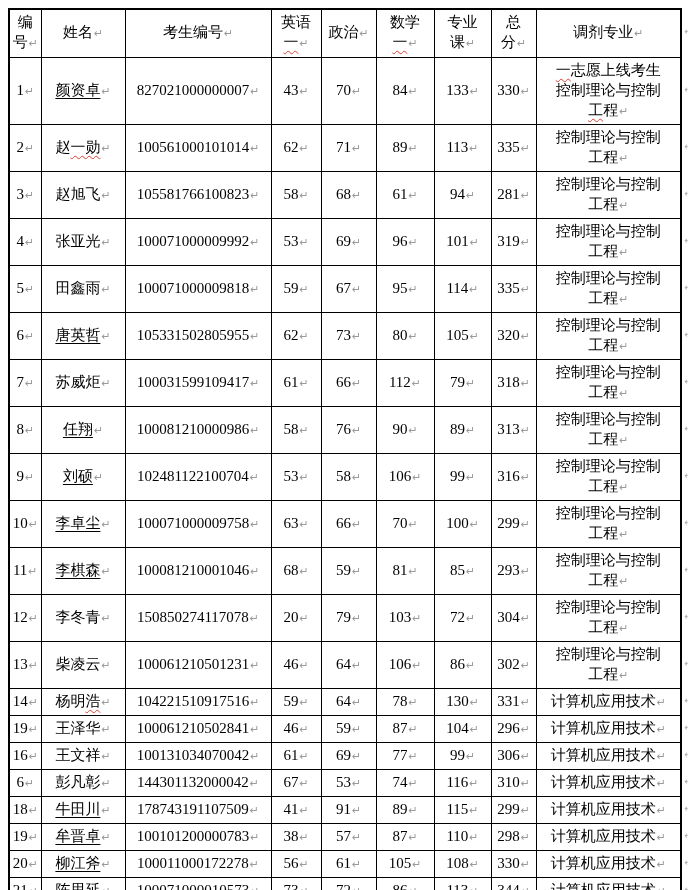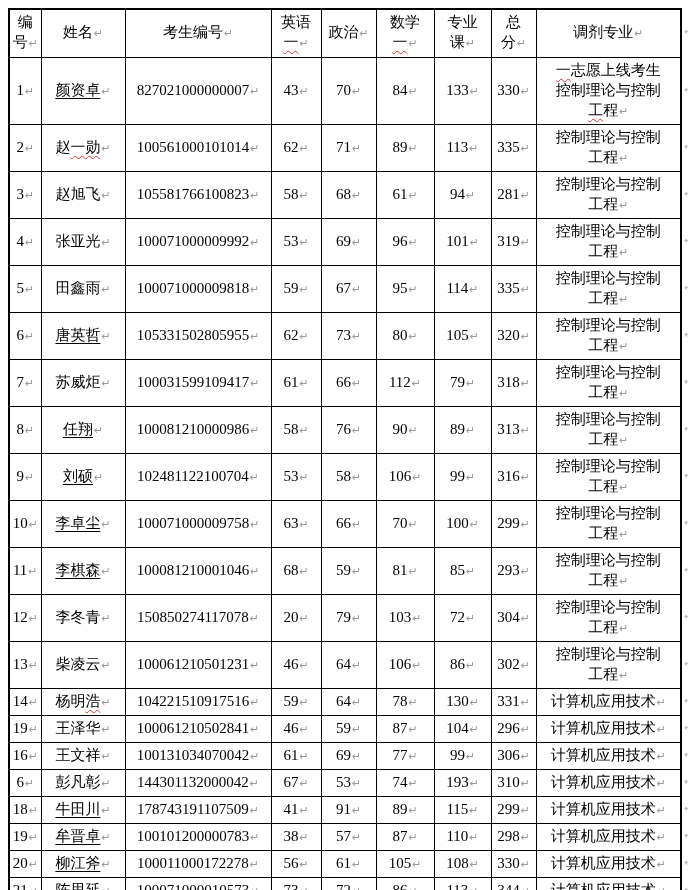--- a/index.html
+++ b/index.html
@@ -292,21 +292,21 @@
             <span class="ln"><span>计算机应用技术</span><span class="mk">↵</span></span>
           </td>
         </tr>
         <tr class="r1">
           <td><span>6</span><span class="mk">↵</span></td>
           <td><span>彭凡彰</span><span class="mk">↵</span></td>
           <td><span>144301132000042</span><span class="mk">↵</span></td>
           <td><span>67</span><span class="mk">↵</span></td>
           <td><span>53</span><span class="mk">↵</span></td>
           <td><span>74</span><span class="mk">↵</span></td>
-          <td><span>193</span><span class="mk">↵</span></td>
+          <td><span>116</span><span class="mk">↵</span></td>
           <td><span>310</span><span class="mk">↵</span></td>
           <td>
             <span class="ln"><span>计算机应用技术</span><span class="mk">↵</span></span>
           </td>
         </tr>
         <tr class="r1">
           <td><span>18</span><span class="mk">↵</span></td>
           <td><span class="w-green">牛田川</span><span class="mk">↵</span></td>
           <td><span>178743191107509</span><span class="mk">↵</span></td>
           <td><span>41</span><span class="mk">↵</span></td>

